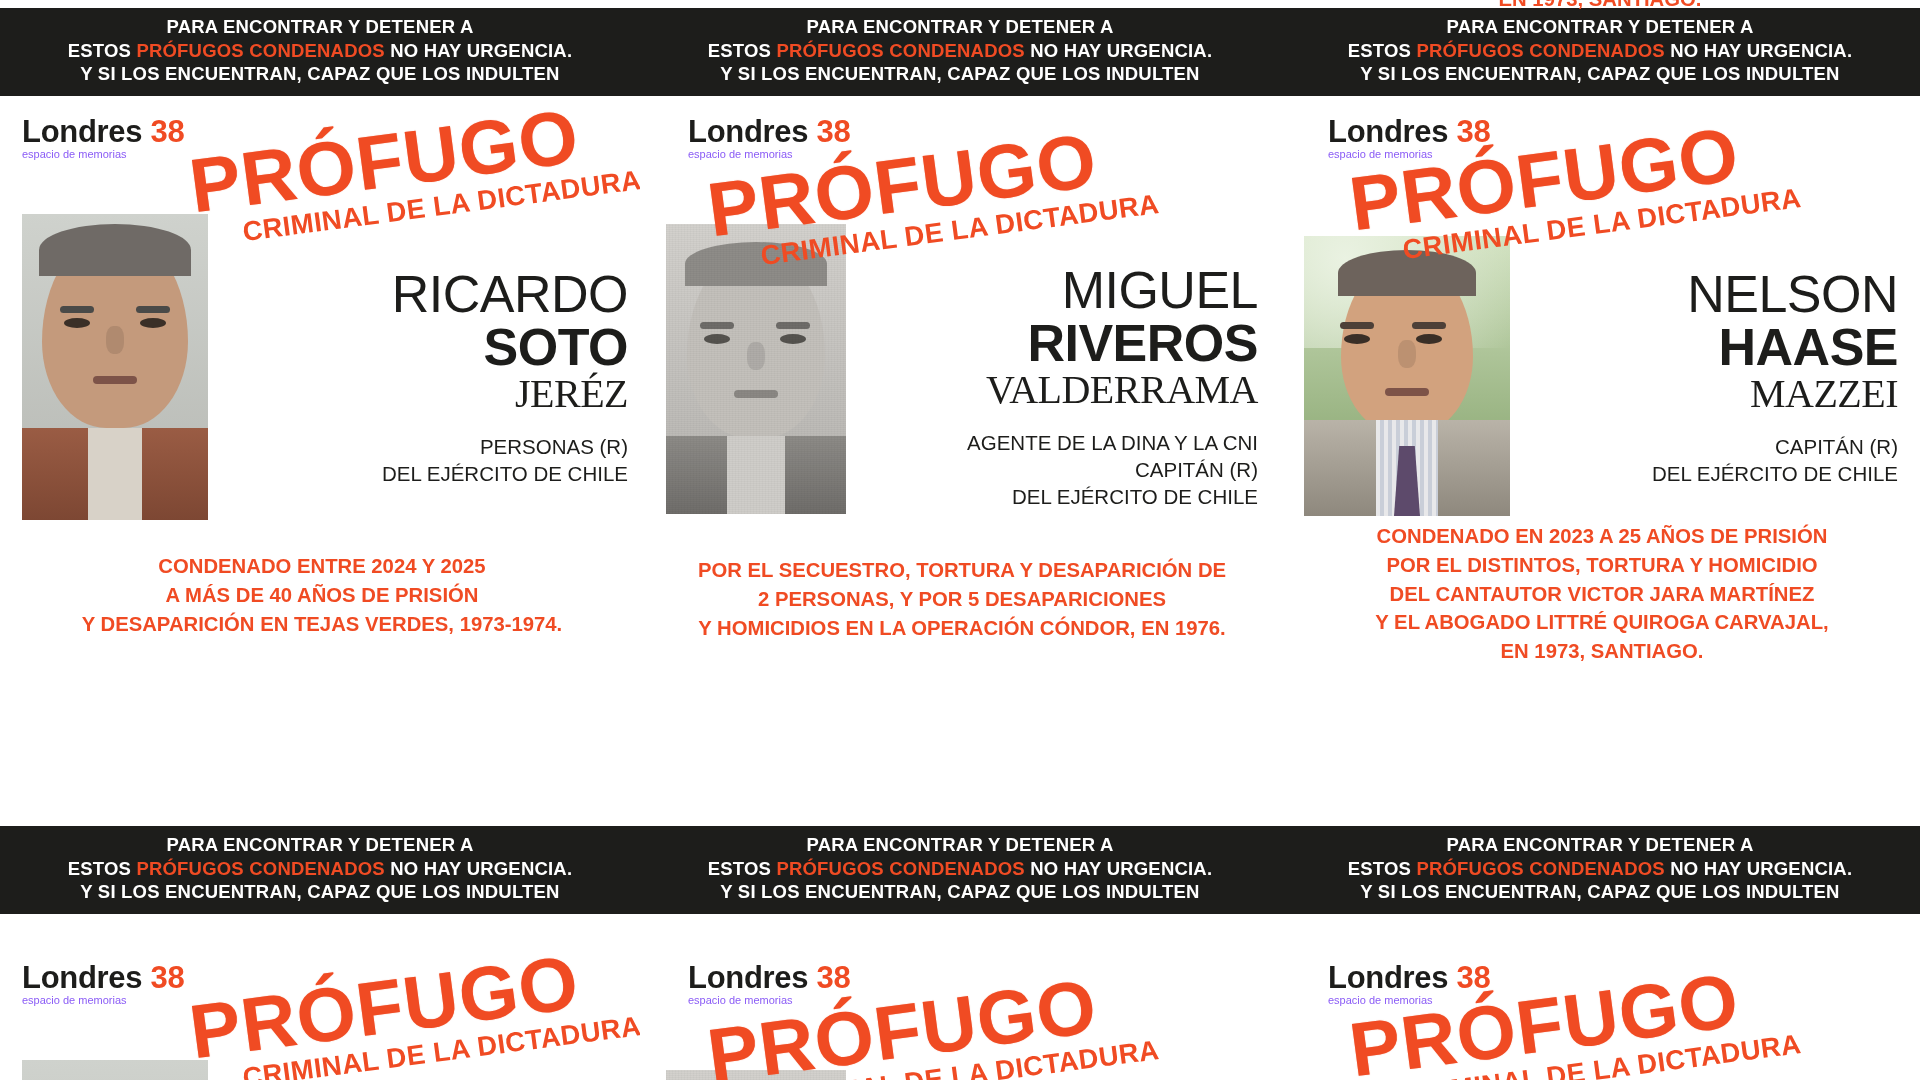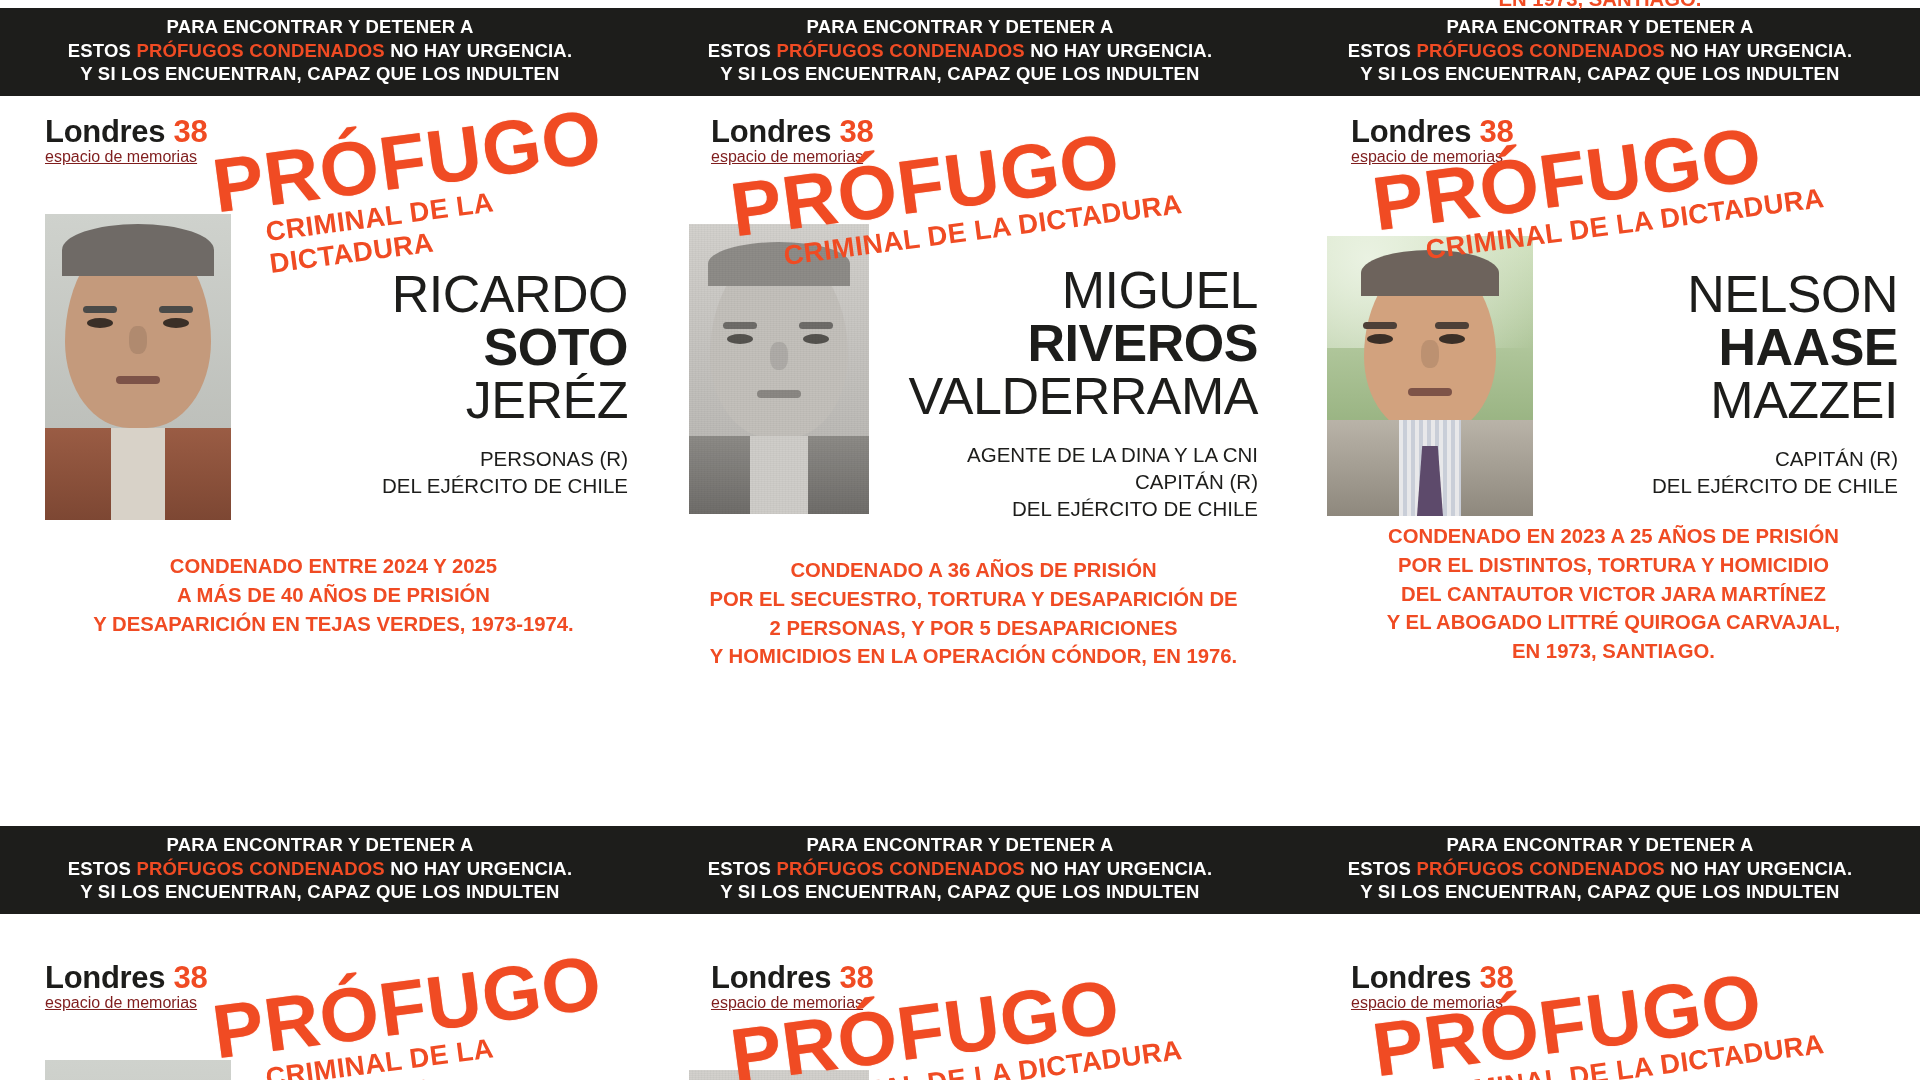--- a/index.html
+++ b/index.html
@@ -32,29 +32,29 @@
   .strip-line { display: block; }
 
   
   .poster-row { width: 1920px; display: flex; background: #ffffff; }
   .poster {
     position: relative;
     flex: 1 1 33.333%;
     background: #ffffff;
     overflow: hidden;
   }
-  .poster-inner { position: relative; padding: 18px 22px 0 22px; height: 100%; margin-left: 23px; }
+  .poster-inner { position: relative; padding: 18px 22px 0 22px; height: 100%; }
 
   
   .logo-wrap { position: relative; z-index: 4; }
   .logo-main {
     font-size: 31px; font-weight: bold; color: #1d1d1b; letter-spacing: -0.3px;
   }
   .logo-main .num { color: #f04b23; font-weight: bold; }
-  .logo-sub { font-size: 16px; color: #7f1d1d; margin-top: -2px; text-decoration: underline; }
+  .logo-sub { font-size: 11px; color: #8b5cf6; margin-top: -2px; }
 
   
   .stamp {
     position: absolute;
     z-index: 5;
     transform: rotate(-7.5deg);
     transform-origin: left top;
     color: #f04b23;
     pointer-events: none;
   }
@@ -83,21 +83,21 @@
 
   
   .nameblock {
     position: absolute;
     text-align: right;
     z-index: 4;
     color: #1d1d1b;
   }
   .nameblock .n1 { font-size: 52px; line-height: 1.02; font-weight: normal; letter-spacing: -0.5px; }
   .nameblock .n2 { font-size: 52px; line-height: 1.02; font-weight: bold; letter-spacing: -0.5px; }
-  .nameblock .n3 { font-size: 52px; line-height: 1.02; font-weight: normal; letter-spacing: -0.5px; }
+  .nameblock .n3 { font-size: 40px; line-height: 1.02; font-weight: normal; letter-spacing: -0.5px; font-family: Liberation Serif, serif; }
   .nameblock .rank { margin-top: 18px; font-size: 20.5px; line-height: 1.32; }
 
   
   .sentence {
     position: absolute;
     left: 4px; right: 0;
     text-align: center;
     color: #f04b23;
     font-size: 20.3px;
     font-weight: bold;
@@ -255,21 +255,20 @@
           <div class="n2">RIVEROS</div>
           <div class="n3">VALDERRAMA</div>
           <div class="rank">
             <div>AGENTE DE LA DINA Y LA CNI</div>
             <div>CAPITÁN (R)</div>
             <div>DEL EJÉRCITO DE CHILE</div>
           </div>
         </div>
 
         <div class="sentence" style="top:460px;">
-          <div>CONDENADO A 36 AÑOS DE PRISIÓN</div>
           <div>POR EL SECUESTRO, TORTURA Y DESAPARICIÓN DE</div>
           <div>2 PERSONAS, Y POR 5 DESAPARICIONES</div>
           <div>Y HOMICIDIOS EN LA OPERACIÓN CÓNDOR, EN 1976.</div>
         </div>
       </div>
     </div>
 
     <div class="poster">
       <div class="poster-inner">
         <div class="logo-wrap" style="margin-left:26px;">

